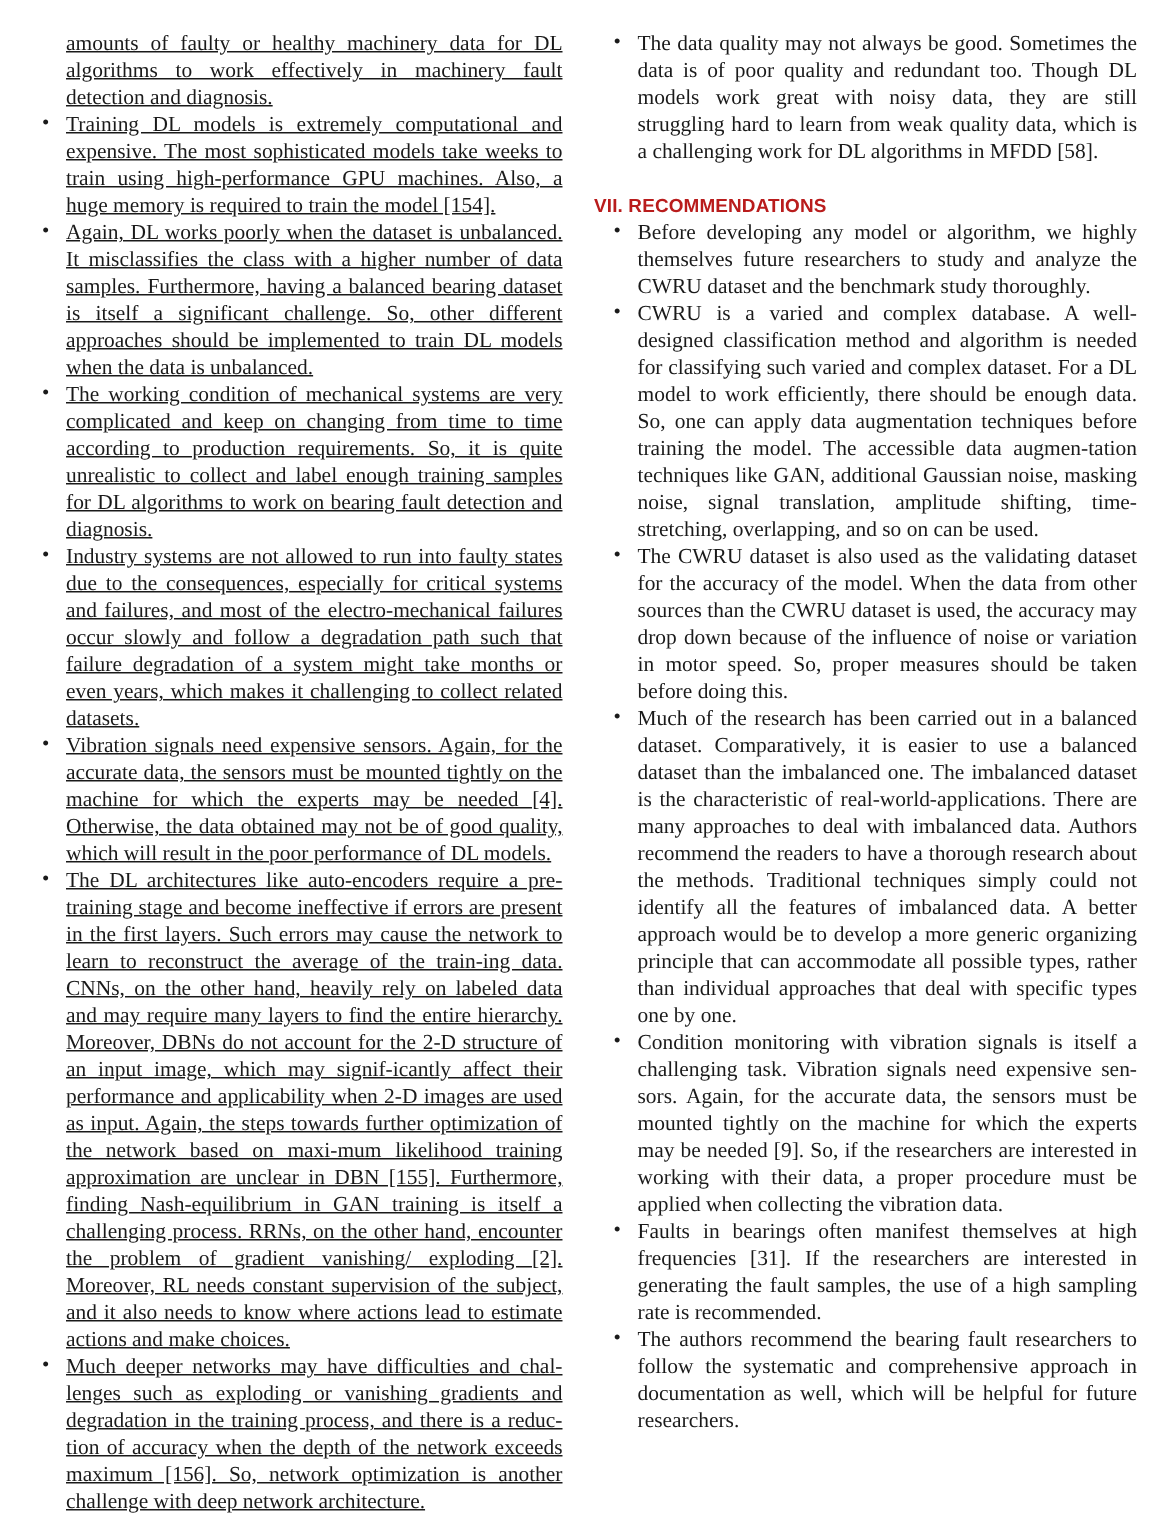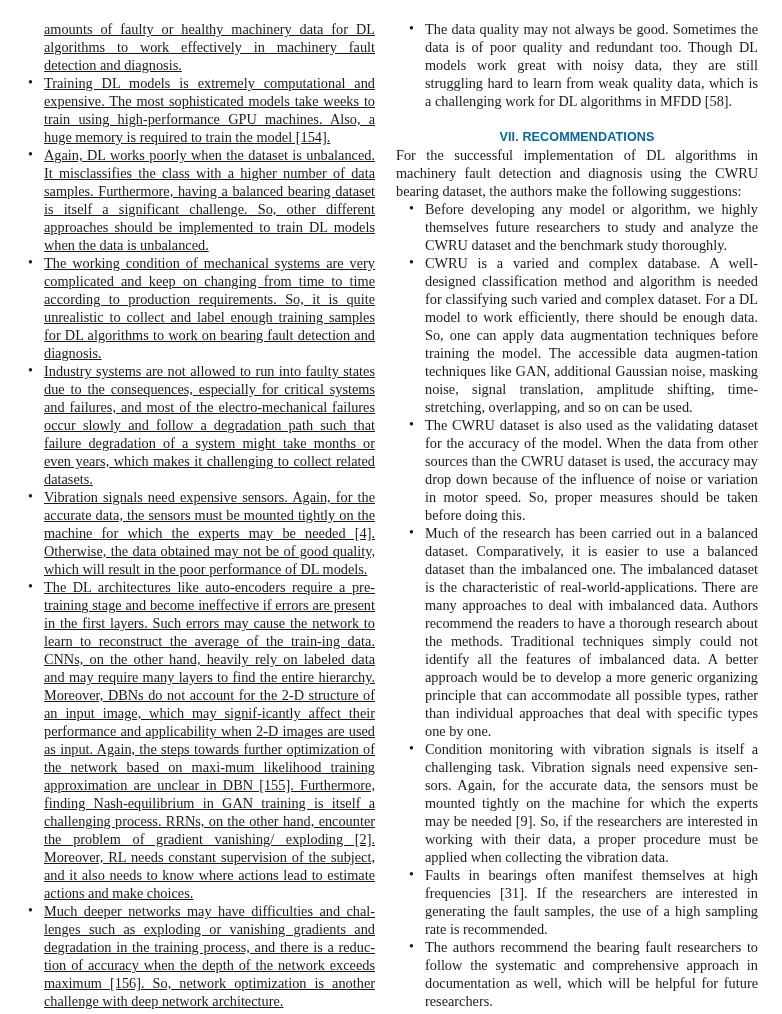--- a/index.html
+++ b/index.html
@@ -9,21 +9,21 @@
     .col-left { left: 44px; width: 331px; text-decoration: underline; }
     .col-right { left: 396px; width: 362px; }
     p { margin: 0; text-align: justify; hyphens: manual; }
     ul { list-style: none; margin: 0; padding: 0; }
     li { position: relative; text-align: justify; }
     .col-left li { }
     .col-right ul.rec li { margin-left: 29px; }
     .col-right ul.top li { margin-left: 29px; }
     .bullet { position: absolute; left: -16px; top: 0; font-size: 14px; }
     .heading { font-family: "Liberation Sans", "DejaVu Sans", sans-serif; font-weight: bold;
-      color: #0369a1; font-size: 12.6px; letter-spacing: 0.1px; margin-top: 18px; line-height: 18px; text-align: center; }
+      color: #b91c1c; font-size: 12.6px; letter-spacing: 0.1px; margin-top: 18px; line-height: 18px; }
   </style>
 </head>
 <body>
 
 <div class="col col-left">
   <p>amounts of faulty or healthy machinery data for DL algorithms to work effectively in machinery fault detection and diagnosis.</p>
   <ul>
     <li><span class="bullet">•</span><span>Training DL models is extremely computational and expensive. The most sophisticated models take weeks to train using high-performance GPU machines. Also, a huge memory is required to train the model [154].</span></li>
     <li><span class="bullet">•</span><span>Again, DL works poorly when the dataset is unbalanced. It misclassifies the class with a higher number of data samples. Furthermore, having a balanced bearing dataset is itself a significant challenge. So, other different approaches should be implemented to train DL models when the data is unbalanced.</span></li>
     <li><span class="bullet">•</span><span>The working condition of mechanical systems are very complicated and keep on changing from time to time according to production requirements. So, it is quite unrealistic to collect and label enough training samples for DL algorithms to work on bearing fault detection and diagnosis.</span></li>
@@ -32,21 +32,20 @@
     <li><span class="bullet">•</span><span>The DL architectures like auto-encoders require a pre-training stage and become ineffective if errors are present in the first layers. Such errors may cause the network to learn to reconstruct the average of the train-ing data. CNNs, on the other hand, heavily rely on labeled data and may require many layers to find the entire hierarchy. Moreover, DBNs do not account for the 2-D structure of an input image, which may signif-icantly affect their performance and applicability when 2-D images are used as input. Again, the steps towards further optimization of the network based on maxi-mum likelihood training approximation are unclear in DBN [155]. Furthermore, finding Nash-equilibrium in GAN training is itself a challenging process. RRNs, on the other hand, encounter the problem of gradient vanishing/ exploding [2]. Moreover, RL needs constant supervision of the subject, and it also needs to know where actions lead to estimate actions and make choices.</span></li>
     <li><span class="bullet">•</span><span>Much deeper networks may have difficulties and chal-lenges such as exploding or vanishing gradients and degradation in the training process, and there is a reduc-tion of accuracy when the depth of the network exceeds maximum [156]. So, network optimization is another challenge with deep network architecture.</span></li>
   </ul>
 </div>
 
 <div class="col col-right">
   <ul class="top">
     <li><span class="bullet">•</span><span>The data quality may not always be good. Sometimes the data is of poor quality and redundant too. Though DL models work great with noisy data, they are still struggling hard to learn from weak quality data, which is a challenging work for DL algorithms in MFDD [58].</span></li>
   </ul>
   <div class="heading">VII. RECOMMENDATIONS</div>
-  <p>For the successful implementation of DL algorithms in machinery fault detection and diagnosis using the CWRU bearing dataset, the authors make the following suggestions:</p>
   <ul class="rec">
     <li><span class="bullet">•</span><span>Before developing any model or algorithm, we highly themselves future researchers to study and analyze the CWRU dataset and the benchmark study thoroughly.</span></li>
     <li><span class="bullet">•</span><span>CWRU is a varied and complex database. A well-designed classification method and algorithm is needed for classifying such varied and complex dataset. For a DL model to work efficiently, there should be enough data. So, one can apply data augmentation techniques before training the model. The accessible data augmen-tation techniques like GAN, additional Gaussian noise, masking noise, signal translation, amplitude shifting, time-stretching, overlapping, and so on can be used.</span></li>
     <li><span class="bullet">•</span><span>The CWRU dataset is also used as the validating dataset for the accuracy of the model. When the data from other sources than the CWRU dataset is used, the accuracy may drop down because of the influence of noise or variation in motor speed. So, proper measures should be taken before doing this.</span></li>
     <li><span class="bullet">•</span><span>Much of the research has been carried out in a balanced dataset. Comparatively, it is easier to use a balanced dataset than the imbalanced one. The imbalanced dataset is the characteristic of real-world-applications. There are many approaches to deal with imbalanced data. Authors recommend the readers to have a thorough research about the methods. Traditional techniques simply could not identify all the features of imbalanced data. A better approach would be to develop a more generic organizing principle that can accommodate all possible types, rather than individual approaches that deal with specific types one by one.</span></li>
     <li><span class="bullet">•</span><span>Condition monitoring with vibration signals is itself a challenging task. Vibration signals need expensive sen-sors. Again, for the accurate data, the sensors must be mounted tightly on the machine for which the experts may be needed [9]. So, if the researchers are interested in working with their data, a proper procedure must be applied when collecting the vibration data.</span></li>
     <li><span class="bullet">•</span><span>Faults in bearings often manifest themselves at high frequencies [31]. If the researchers are interested in generating the fault samples, the use of a high sampling rate is recommended.</span></li>
     <li><span class="bullet">•</span><span>The authors recommend the bearing fault researchers to follow the systematic and comprehensive approach in documentation as well, which will be helpful for future researchers.</span></li>
   </ul>
 </div>

